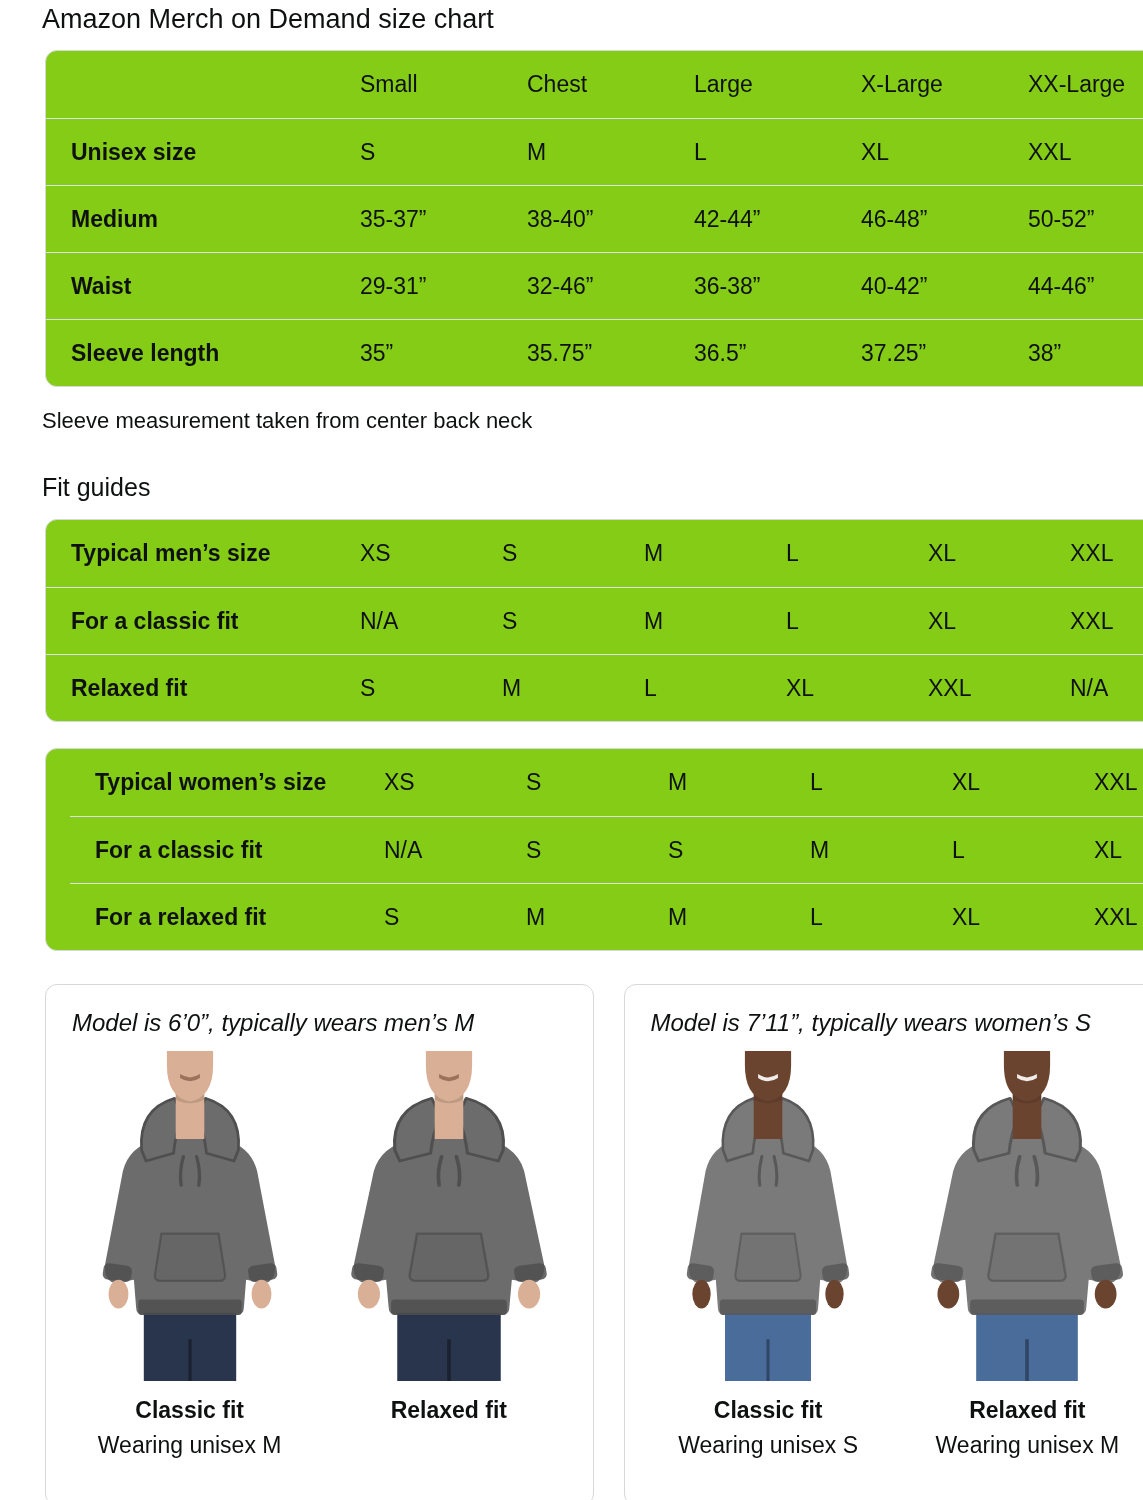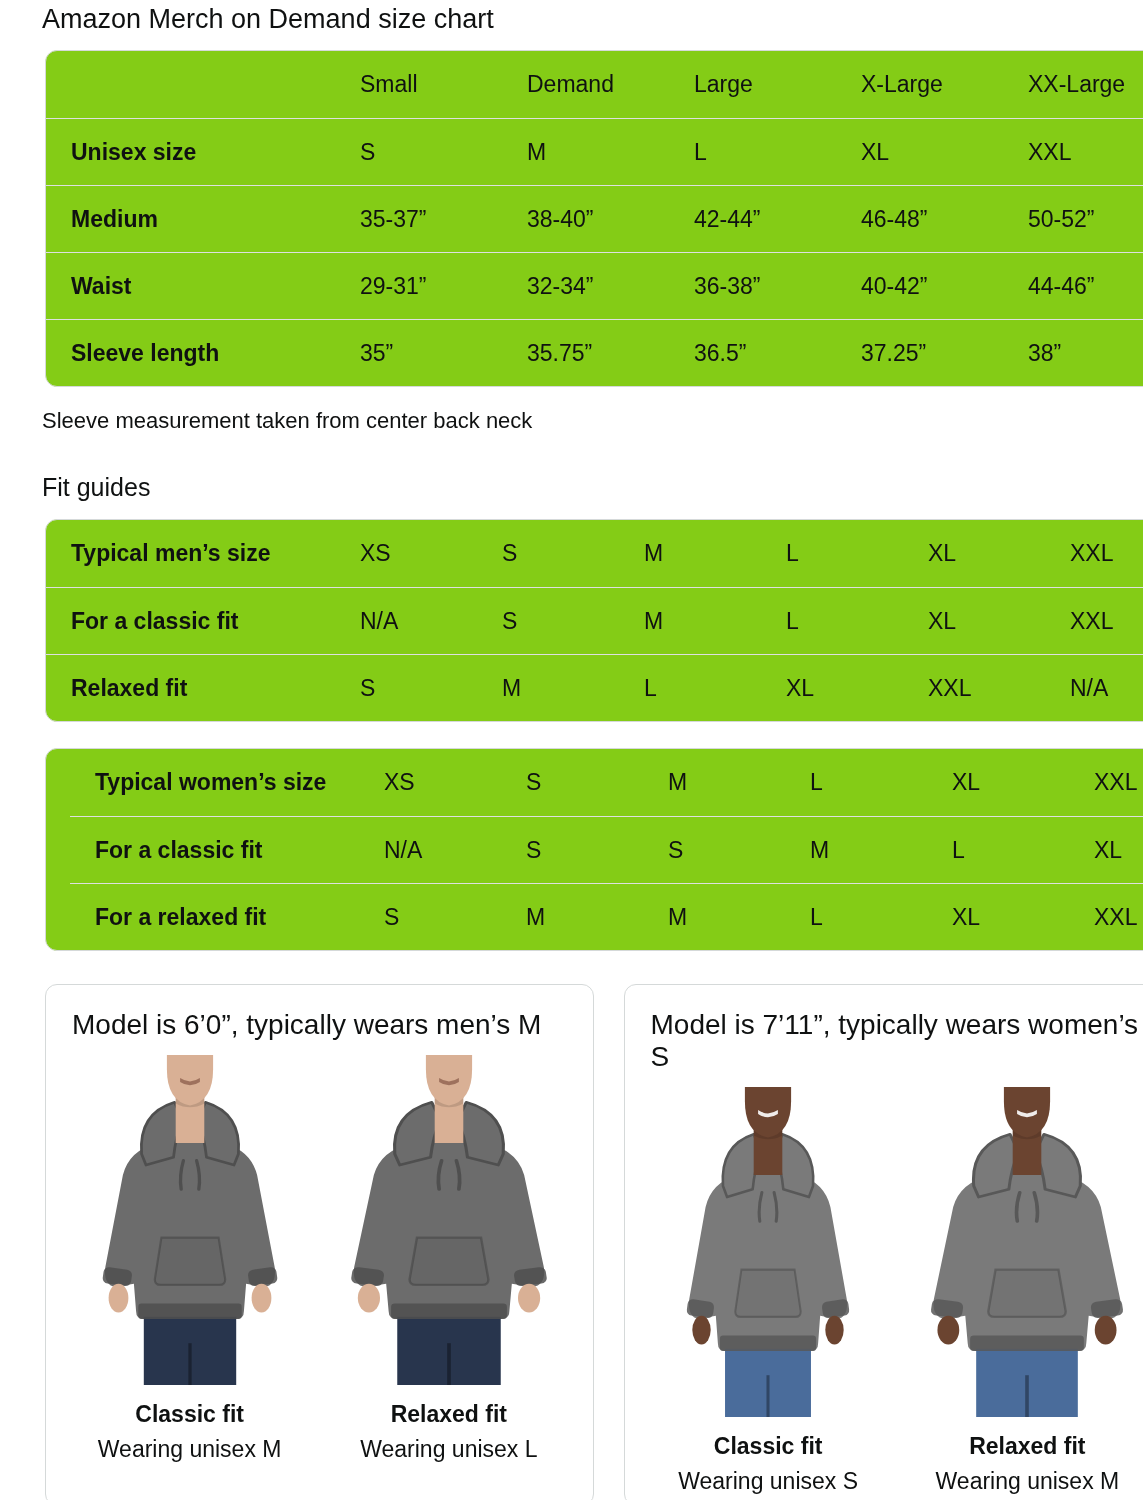--- a/index.html
+++ b/index.html
@@ -46,21 +46,21 @@
   
   .cards { display: flex; gap: 30px; margin: 33px 8px 0 8px; }
   .model-card {
     flex: 1;
     border: 1px solid var(--table_border, #D5D9D9);
     border-radius: 12px;
     height: 522px;
     padding: 24px 14px 0 14px;
     background: #fff;
   }
-  .model-heading { font-size: 28px; font-weight: 400; margin: 0 0 0 12px; }
+  .model-heading { font-size: 24px; font-weight: 400; margin: 0 0 0 12px; font-style: italic; }
   .figures {
     display: grid; grid-template-columns: 1fr 1fr;
     justify-items: center; align-items: end;
     margin-top: 10px; height: 334px;
   }
   svg.model { width: 250px; height: 330px; display: block; }
 
   
   .male {
     --skin: var(--skin_men, #D9B095);
@@ -113,21 +113,21 @@
 </svg>
 
 <div class="page">
 
   <h1 class="page-title">Amazon Merch on Demand size chart</h1>
 
   <section class="sc-table">
     <div class="trow">
       <div class="cell rlabel"></div>
       <div class="cell chead">Small</div>
-      <div class="cell chead">Demand</div>
+      <div class="cell chead">Chest</div>
       <div class="cell chead">Large</div>
       <div class="cell chead">X-Large</div>
       <div class="cell chead">XX-Large</div>
     </div>
     <div class="trow">
       <div class="cell rlabel">Unisex size</div>
       <div class="cell">S</div>
       <div class="cell">M</div>
       <div class="cell">L</div>
       <div class="cell">XL</div>
@@ -137,21 +137,21 @@
       <div class="cell rlabel">Medium</div>
       <div class="cell">35-37”</div>
       <div class="cell">38-40”</div>
       <div class="cell">42-44”</div>
       <div class="cell">46-48”</div>
       <div class="cell">50-52”</div>
     </div>
     <div class="trow">
       <div class="cell rlabel">Waist</div>
       <div class="cell">29-31”</div>
-      <div class="cell">32-34”</div>
+      <div class="cell">32-46”</div>
       <div class="cell">36-38”</div>
       <div class="cell">40-42”</div>
       <div class="cell">44-46”</div>
     </div>
     <div class="trow">
       <div class="cell rlabel">Sleeve length</div>
       <div class="cell">35”</div>
       <div class="cell">35.75”</div>
       <div class="cell">36.5”</div>
       <div class="cell">37.25”</div>
@@ -237,21 +237,20 @@
             <use href="#fig-head"></use>
         </svg>
       </div>
       <div class="captions">
         <div class="caption">
           <div class="fit-label">Classic fit</div>
           <div class="wearing">Wearing unisex M</div>
         </div>
         <div class="caption">
           <div class="fit-label">Relaxed fit</div>
-          <div class="wearing">Wearing unisex L</div>
         </div>
       </div>
     </div>
 
     <div class="model-card">
       <h3 class="model-heading">Model is 7’11”, typically wears women’s S</h3>
       <div class="figures">
         <svg class="model female classic" viewBox="0 0 220 300">
           <use href="#fig-garment" transform="translate(7.7,0) scale(0.93,1)"></use>
             <use href="#fig-head"></use>

